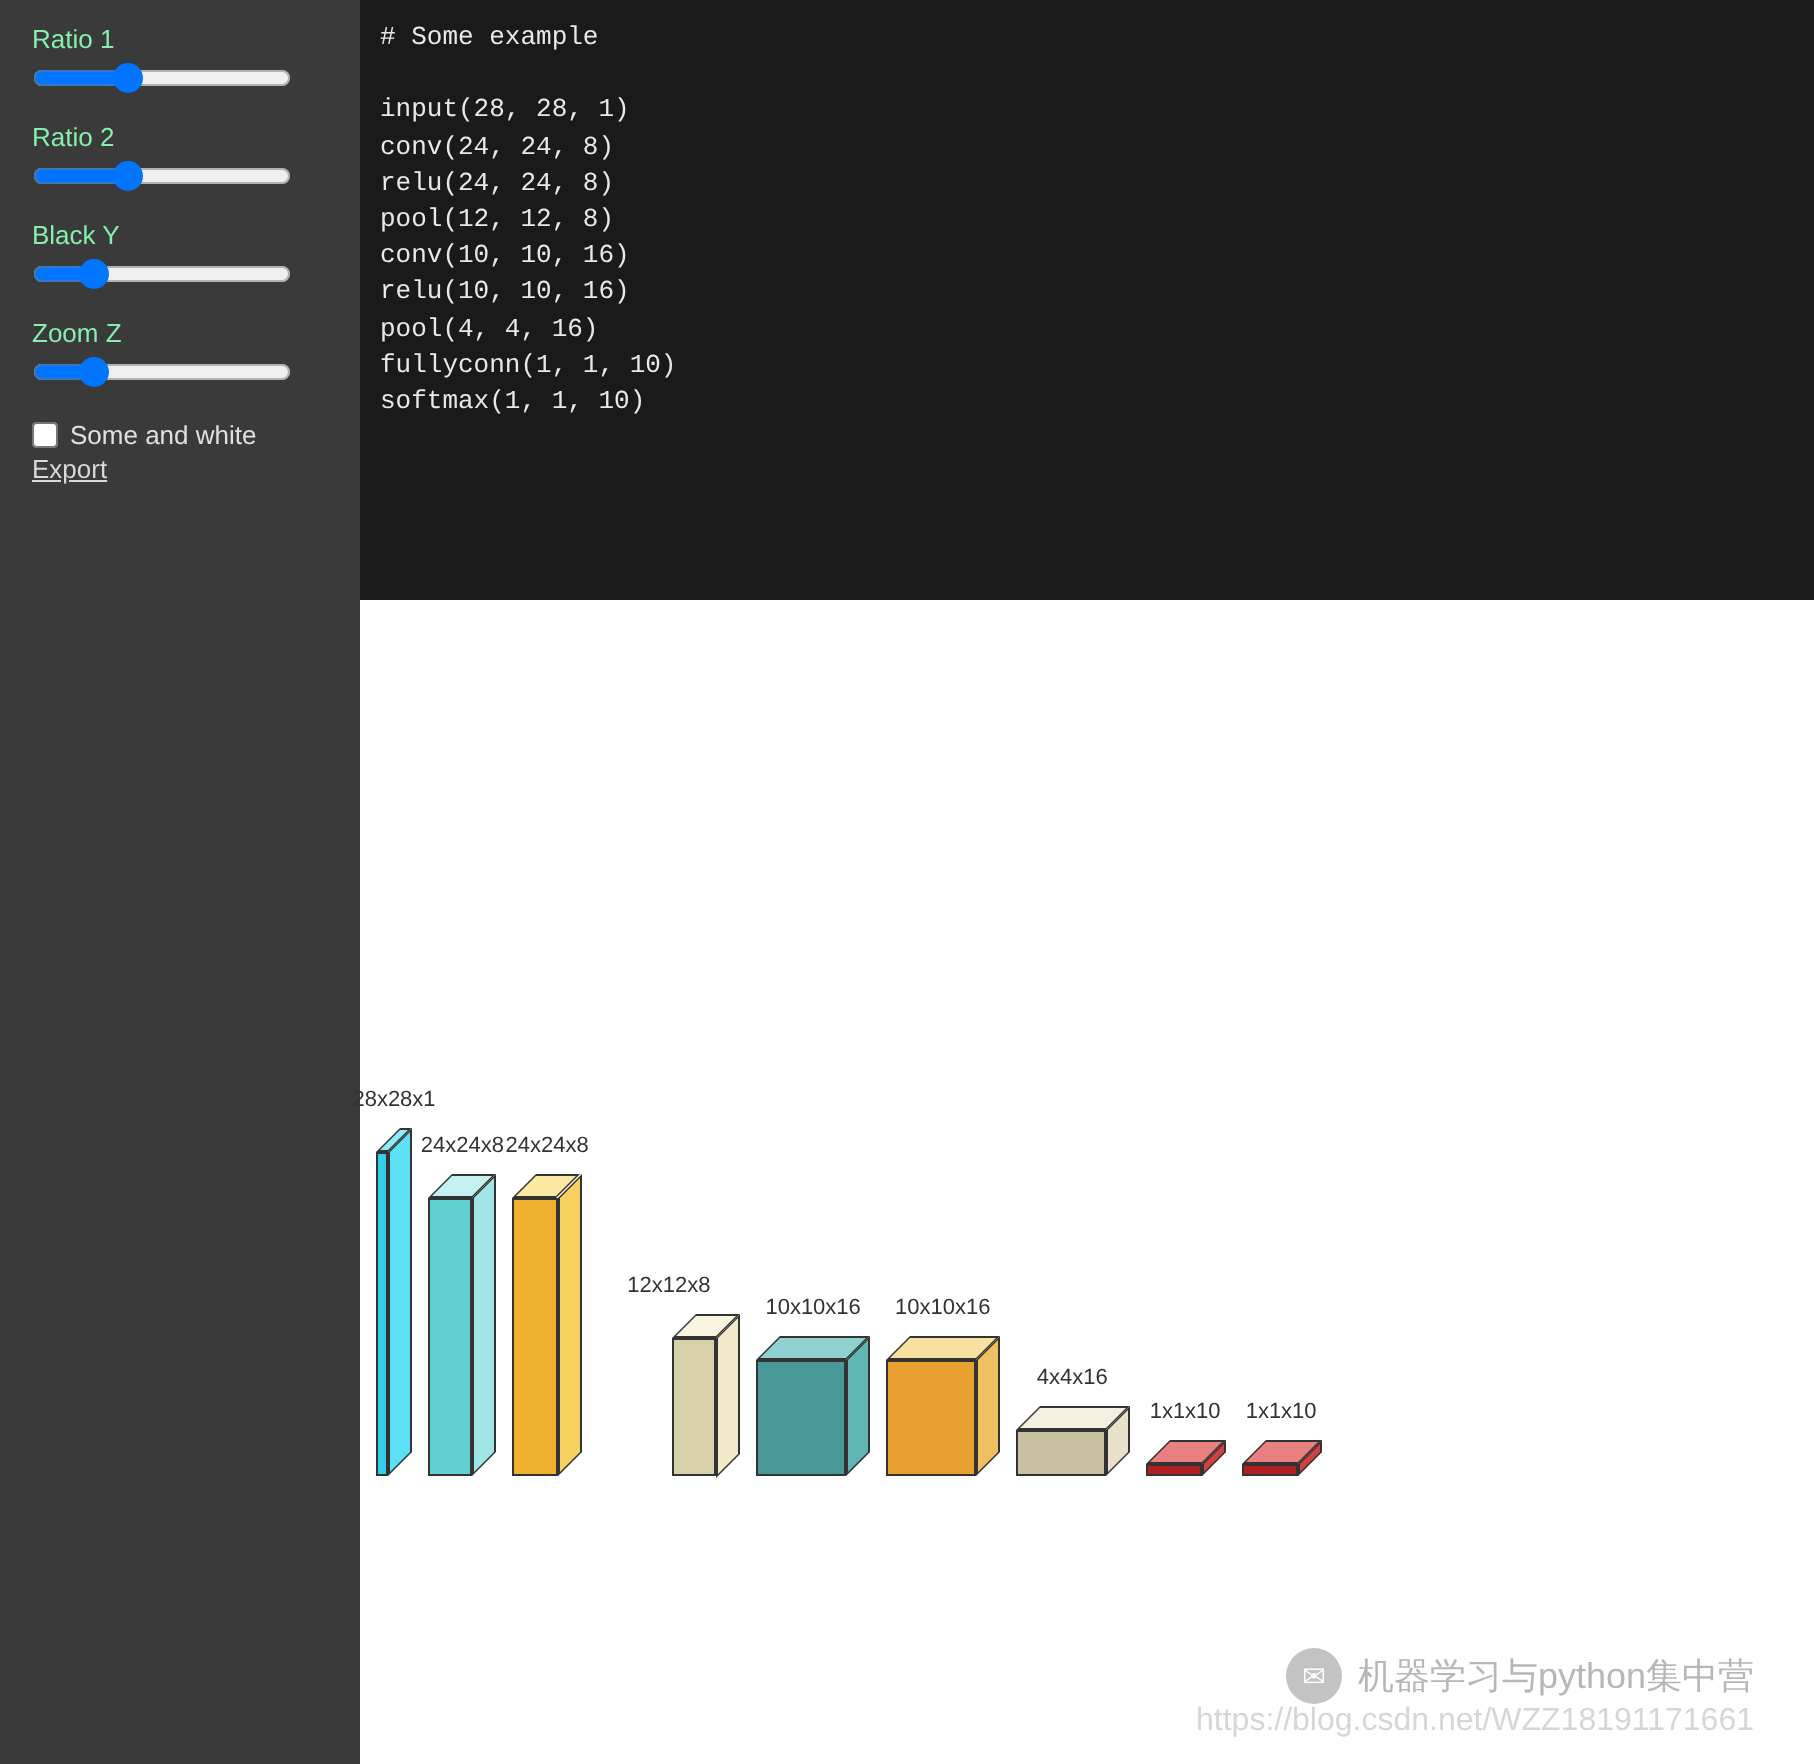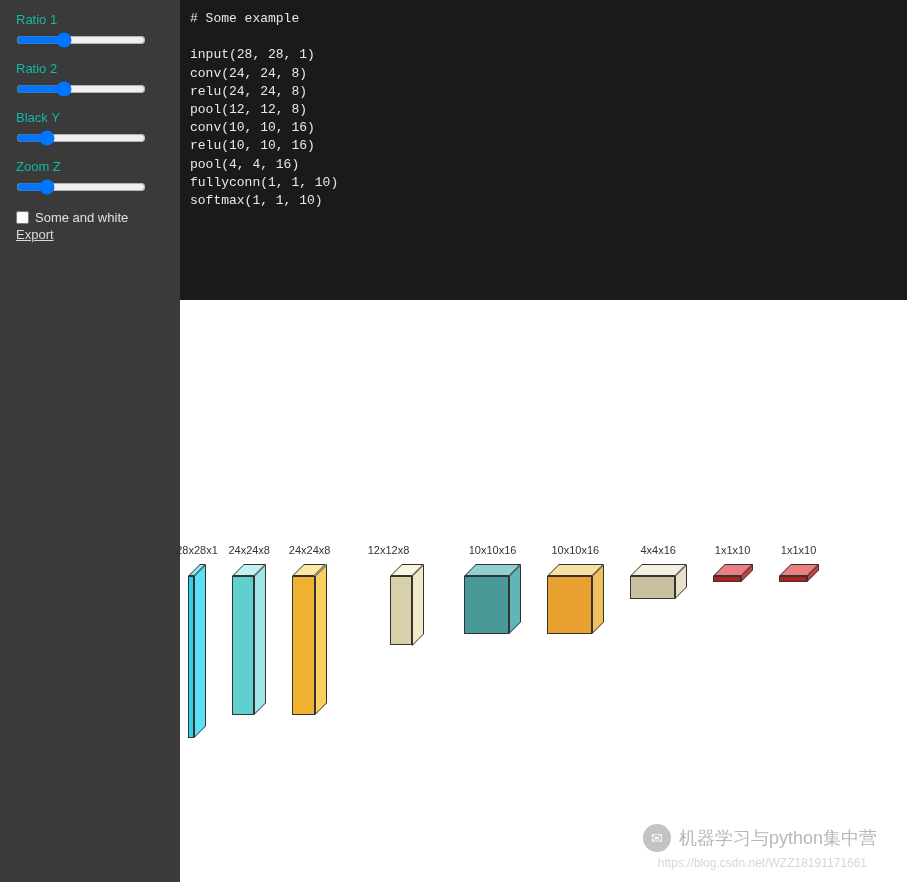--- a/index.html
+++ b/index.html
@@ -15,21 +15,21 @@
       background: #3a3a3a;
       padding: 12px 16px;
       color: #d8d8d8;
       flex-shrink: 0;
     }
     .slider-group {
       margin-bottom: 12px;
     }
     .slider-label {
       font-size: 13px;
-      color: #14b8a6;
+      color: #86efac;
       margin-bottom: 4px;
       display: block;
     }
     input[type="range"] {
       width: 130px;
       height: 10px;
       cursor: pointer;
     }
     .checkbox-row {
       margin-top: 14px;
@@ -71,21 +71,22 @@
       background: #ffffff;
       flex: 1;
       position: relative;
       display: flex;
       align-items: center;
       padding-left: 8px;
       padding-top: 120px;
     }
     .layer-container {
       display: flex;
-      gap: 20px;
+      align-items: flex-end;
+      gap: 2px;
     }
     .layer {
       position: relative;
     }
     .layer-label {
       position: absolute;
       top: -20px;
       left: 50%;
       transform: translateX(-50%);
       font-size: 11px;
@@ -103,22 +104,22 @@
       font-size: 18px;
       color: #999;
       opacity: 0.7;
       display: flex;
       align-items: center;
       gap: 8px;
     }
     .watermark-sub {
       position: absolute;
       bottom: 12px;
-      right: 40px;
-      font-size: 12px;
+      right: 30px;
+      font-size: 16px;
       color: #bbb;
       opacity: 0.6;
     }
     .wechat-icon {
       width: 28px;
       height: 28px;
       border-radius: 50%;
       background: #aaa;
       display: inline-flex;
       align-items: center;
@@ -177,21 +178,21 @@
           </div>
         </div>
         <div class="layer" style="margin-right: 6px;">
           <div class="layer-label">24x24x8</div>
           <div style="position: relative; width: 34.4px; height: 151.2px;">
             <div class="face" style="left: 0px; top: 12px; width: 22.4px; height: 139.2px; background: rgb(240, 176, 48);"></div>
             <div class="face" style="left: 0px; top: 0px; width: 22.4px; height: 12px; background: rgb(252, 232, 160); transform: skewX(-45deg); transform-origin: left bottom;"></div>
             <div class="face" style="left: 22.4px; top: 12px; width: 12px; height: 139.2px; background: rgb(248, 208, 96); transform: skewY(-45deg); transform-origin: left top;"></div>
           </div>
         </div>
-        <div class="layer" style="margin-right: 20px; padding-left: 37px;">
+        <div class="layer" style="margin-right: 6px; padding-left: 37px;">
           <div class="layer-label">12x12x8</div>
           <div style="position: relative; width: 34.4px; height: 81.6px;">
             <div class="face" style="left: 0px; top: 12px; width: 22.4px; height: 69.6px; background: rgb(216, 208, 168);"></div>
             <div class="face" style="left: 0px; top: 0px; width: 22.4px; height: 12px; background: rgb(248, 244, 224); transform: skewX(-45deg); transform-origin: left bottom;"></div>
             <div class="face" style="left: 22.4px; top: 12px; width: 12px; height: 69.6px; background: rgb(240, 232, 200); transform: skewY(-45deg); transform-origin: left top;"></div>
           </div>
         </div>
         <div class="layer" style="margin-right: 6px;">
           <div class="layer-label">10x10x16</div>
           <div style="position: relative; width: 56.8px; height: 70px;">

